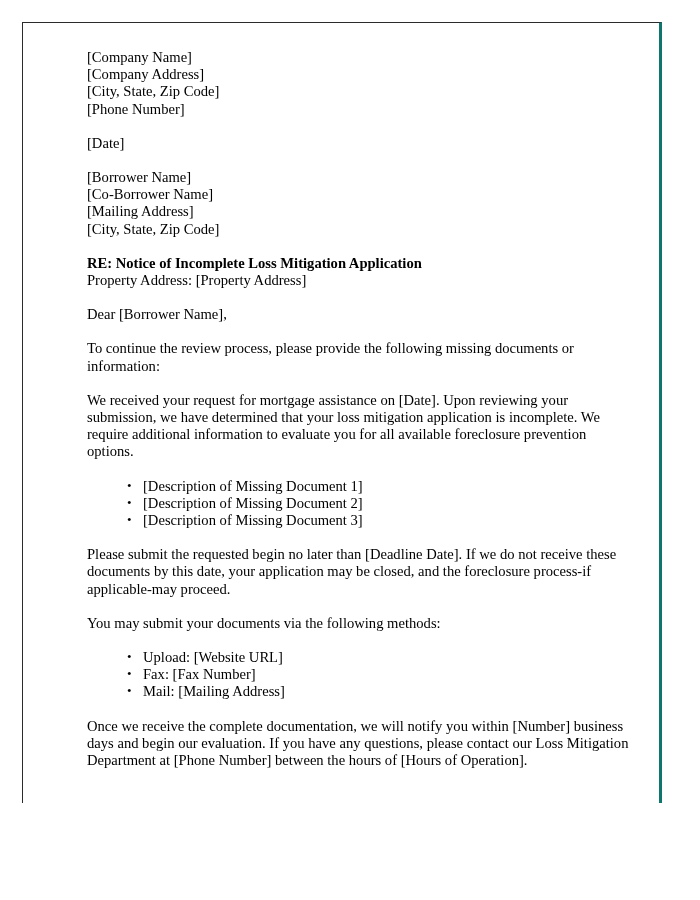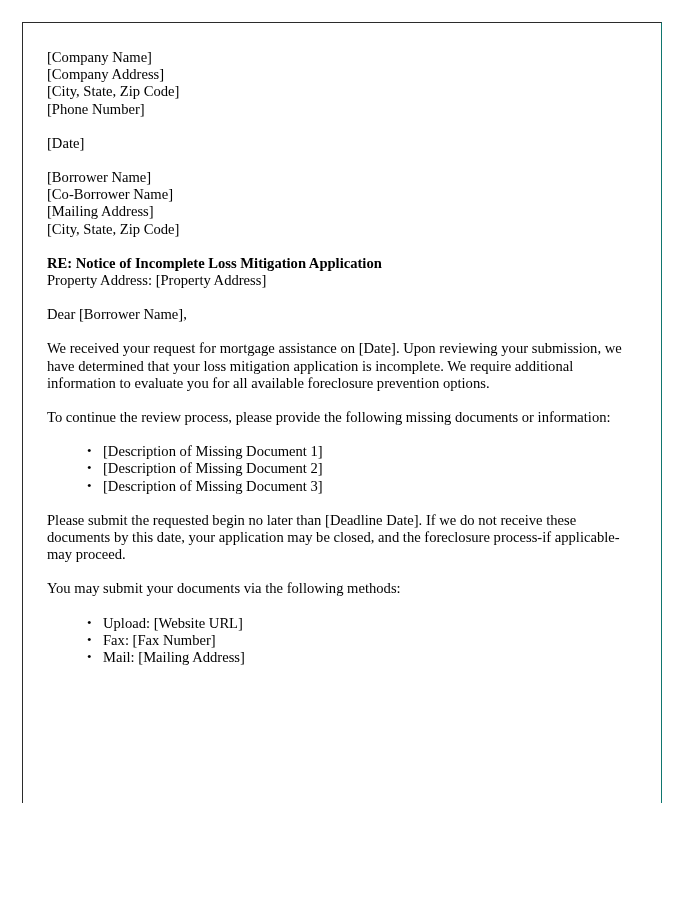--- a/index.html
+++ b/index.html
@@ -19,24 +19,25 @@
   
   .page-frame {
     position: absolute;
     left: 22px;
     top: 22px;
     width: 640px;           
     height: 781px;          
     box-sizing: border-box;
     border-left: 1px solid #2b2b2b;
     border-top: 1px solid #2b2b2b;
-    border-right: 1px solid #0f766e;
+    border-right: 3px solid #0f766e;
     border-bottom: none;
     background: #ffffff;
     overflow: hidden;
+    padding-left: 40px;
   }
 
   .page-body {
     padding: 26px 24px 0 24px;
     font-size: 14.6px;
     line-height: 17.2px;
   }
 
   
   .addr-block {
@@ -113,35 +114,36 @@
       <div class="addr-line">[City, State, Zip Code]</div>
     </div>
 
     <div class="re-block">
       <div class="re-heading">RE: Notice of Incomplete Loss Mitigation Application</div>
       <div class="re-line">Property Address: [Property Address]</div>
     </div>
 
     <div class="salutation">Dear [Borrower Name],</div>
 
+    <p class="para">To continue the review process, please provide the following missing documents or information:</p>
+
     <p class="para">We received your request for mortgage assistance on [Date]. Upon reviewing your submission, we have determined that your loss mitigation application is incomplete. We require additional information to evaluate you for all available foreclosure prevention options.</p>
-
-    <p class="para">To continue the review process, please provide the following missing documents or information:</p>
 
     <ul class="doc-list">
       <li><span>[Description of Missing Document 1]</span></li>
       <li><span>[Description of Missing Document 2]</span></li>
       <li><span>[Description of Missing Document 3]</span></li>
     </ul>
 
     <p class="para"><span>Please submit the requested begin no later than </span><span class="b">[Deadline Date]</span><span>. If we do not receive these documents by this date, your application may be closed, and the foreclosure process-if applicable-may proceed.</span></p>
 
     <p class="para">You may submit your documents via the following methods:</p>
 
     <ul class="method-list">
       <li><span class="b">Upload:</span> <span>[Website URL]</span></li>
       <li><span class="b">Fax:</span> <span>[Fax Number]</span></li>
       <li><span class="b">Mail:</span> <span>[Mailing Address]</span></li>
     </ul>
 
+    <p class="para">Once we receive the complete documentation, we will notify you within [Number] business days and begin our evaluation. If you have any questions, please contact our Loss Mitigation Department at [Phone Number] between the hours of [Hours of Operation].</p>
 
   </div>
 </div>
 
 </body></html>

